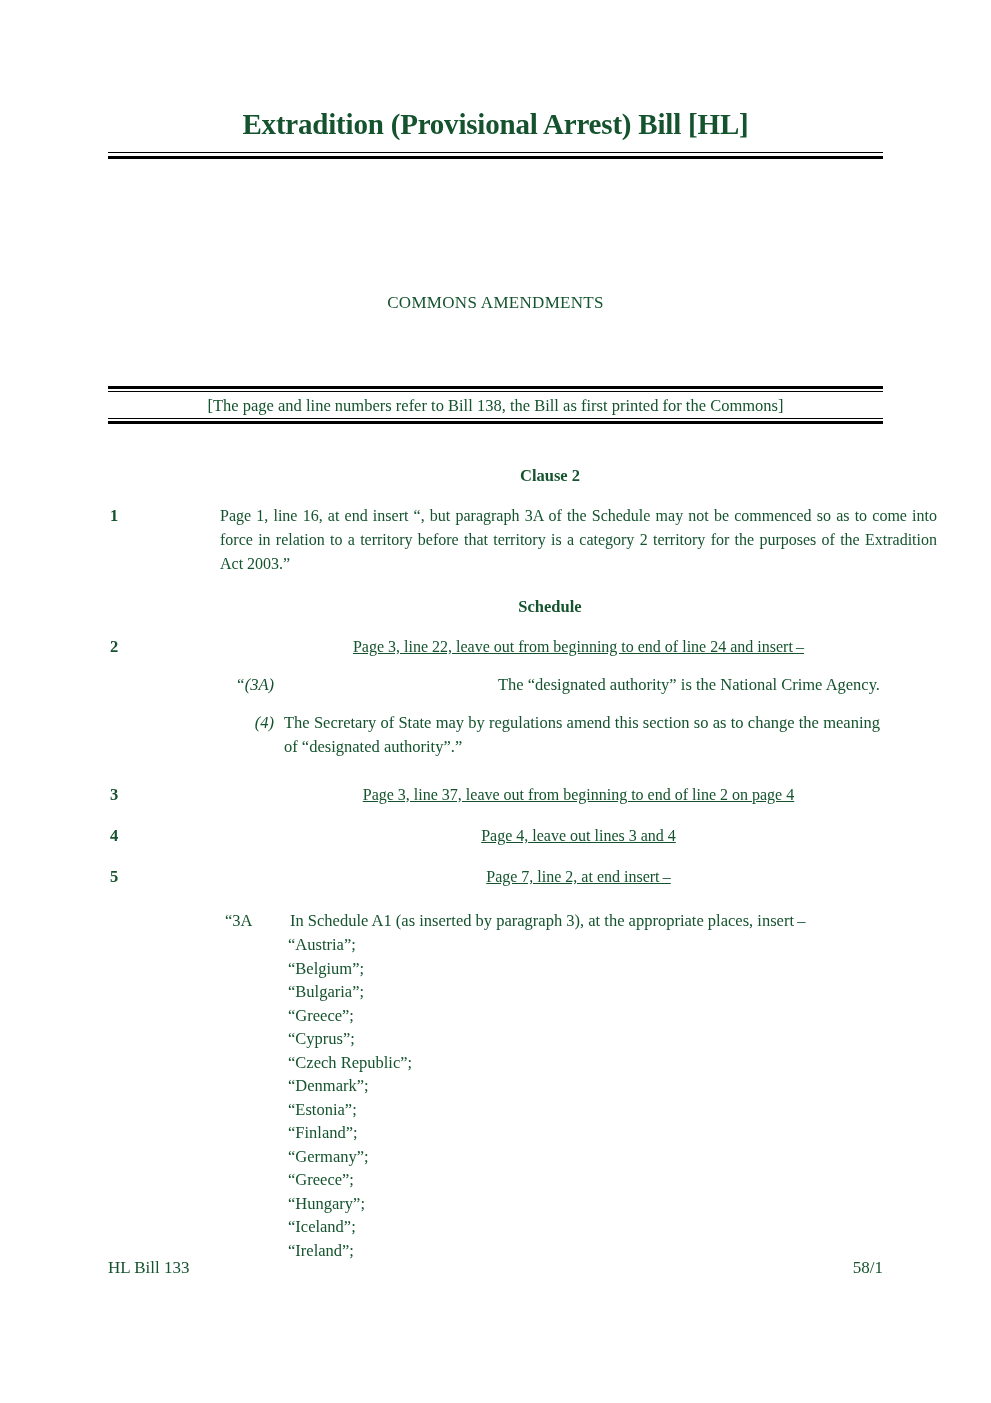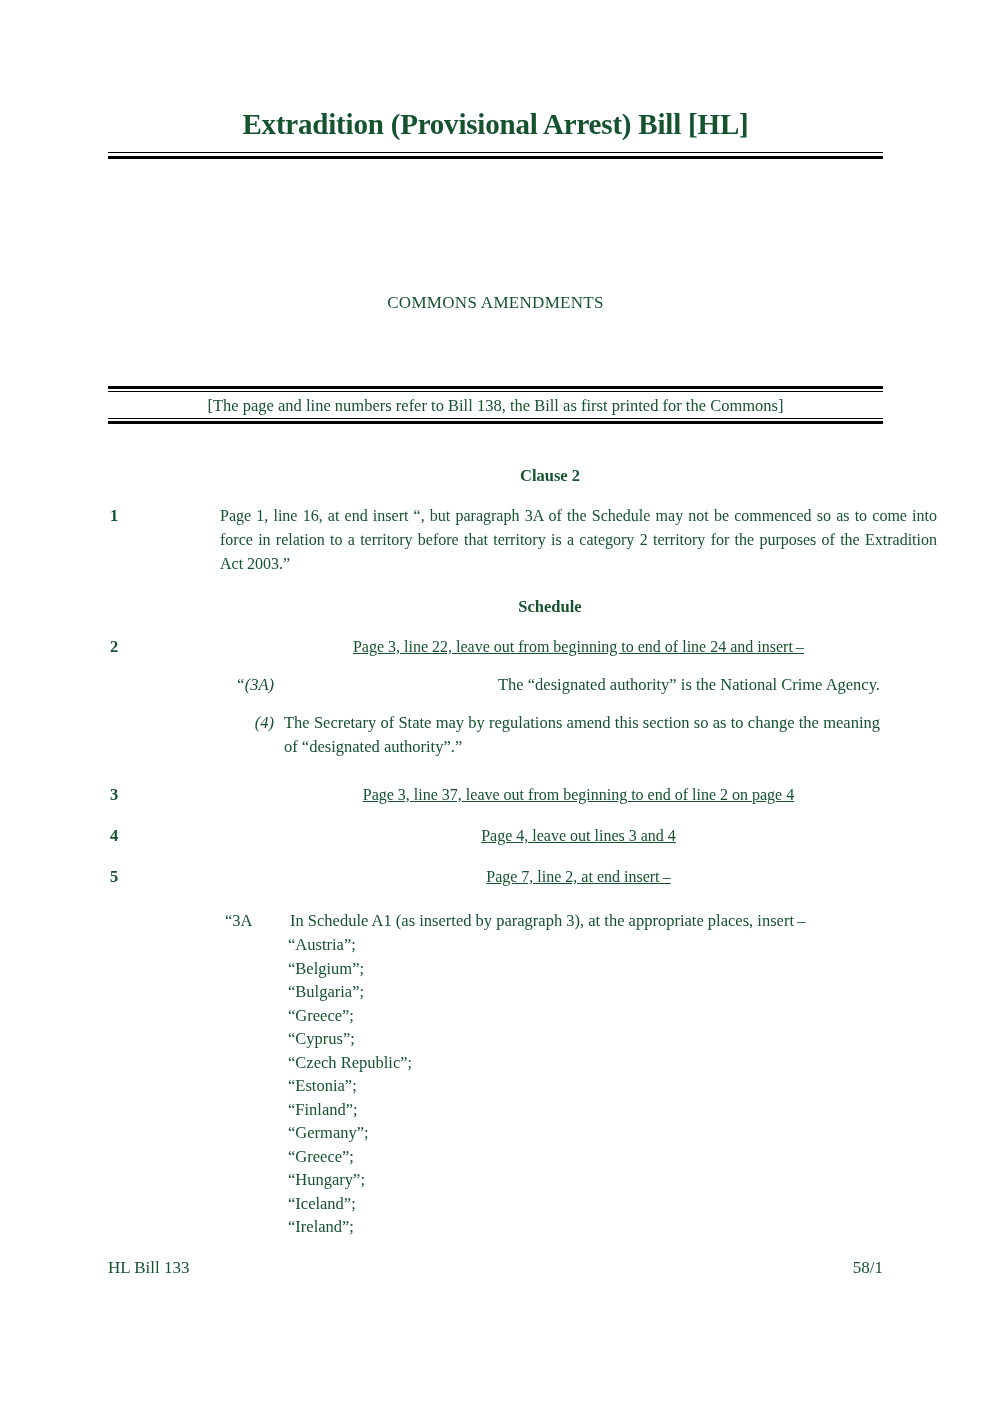--- a/index.html
+++ b/index.html
@@ -255,20 +255,21 @@
     <div class="quoted-para">
       <span class="qp-num">“3A</span>
       <div class="qp-text">In Schedule A1 (as inserted by paragraph 3), at the appropriate places, insert –</div>
       <div class="country-list">
         <div class="country-item">“Austria”;</div>
         <div class="country-item">“Belgium”;</div>
         <div class="country-item">“Bulgaria”;</div>
         <div class="country-item">“Greece”;</div>
         <div class="country-item">“Cyprus”;</div>
         <div class="country-item">“Czech Republic”;</div>
+        <div class="country-item">“Denmark”;</div>
         <div class="country-item">“Estonia”;</div>
         <div class="country-item">“Finland”;</div>
         <div class="country-item">“Germany”;</div>
         <div class="country-item">“Greece”;</div>
         <div class="country-item">“Hungary”;</div>
         <div class="country-item">“Iceland”;</div>
         <div class="country-item">“Ireland”;</div>
       </div>
     </div>
 

